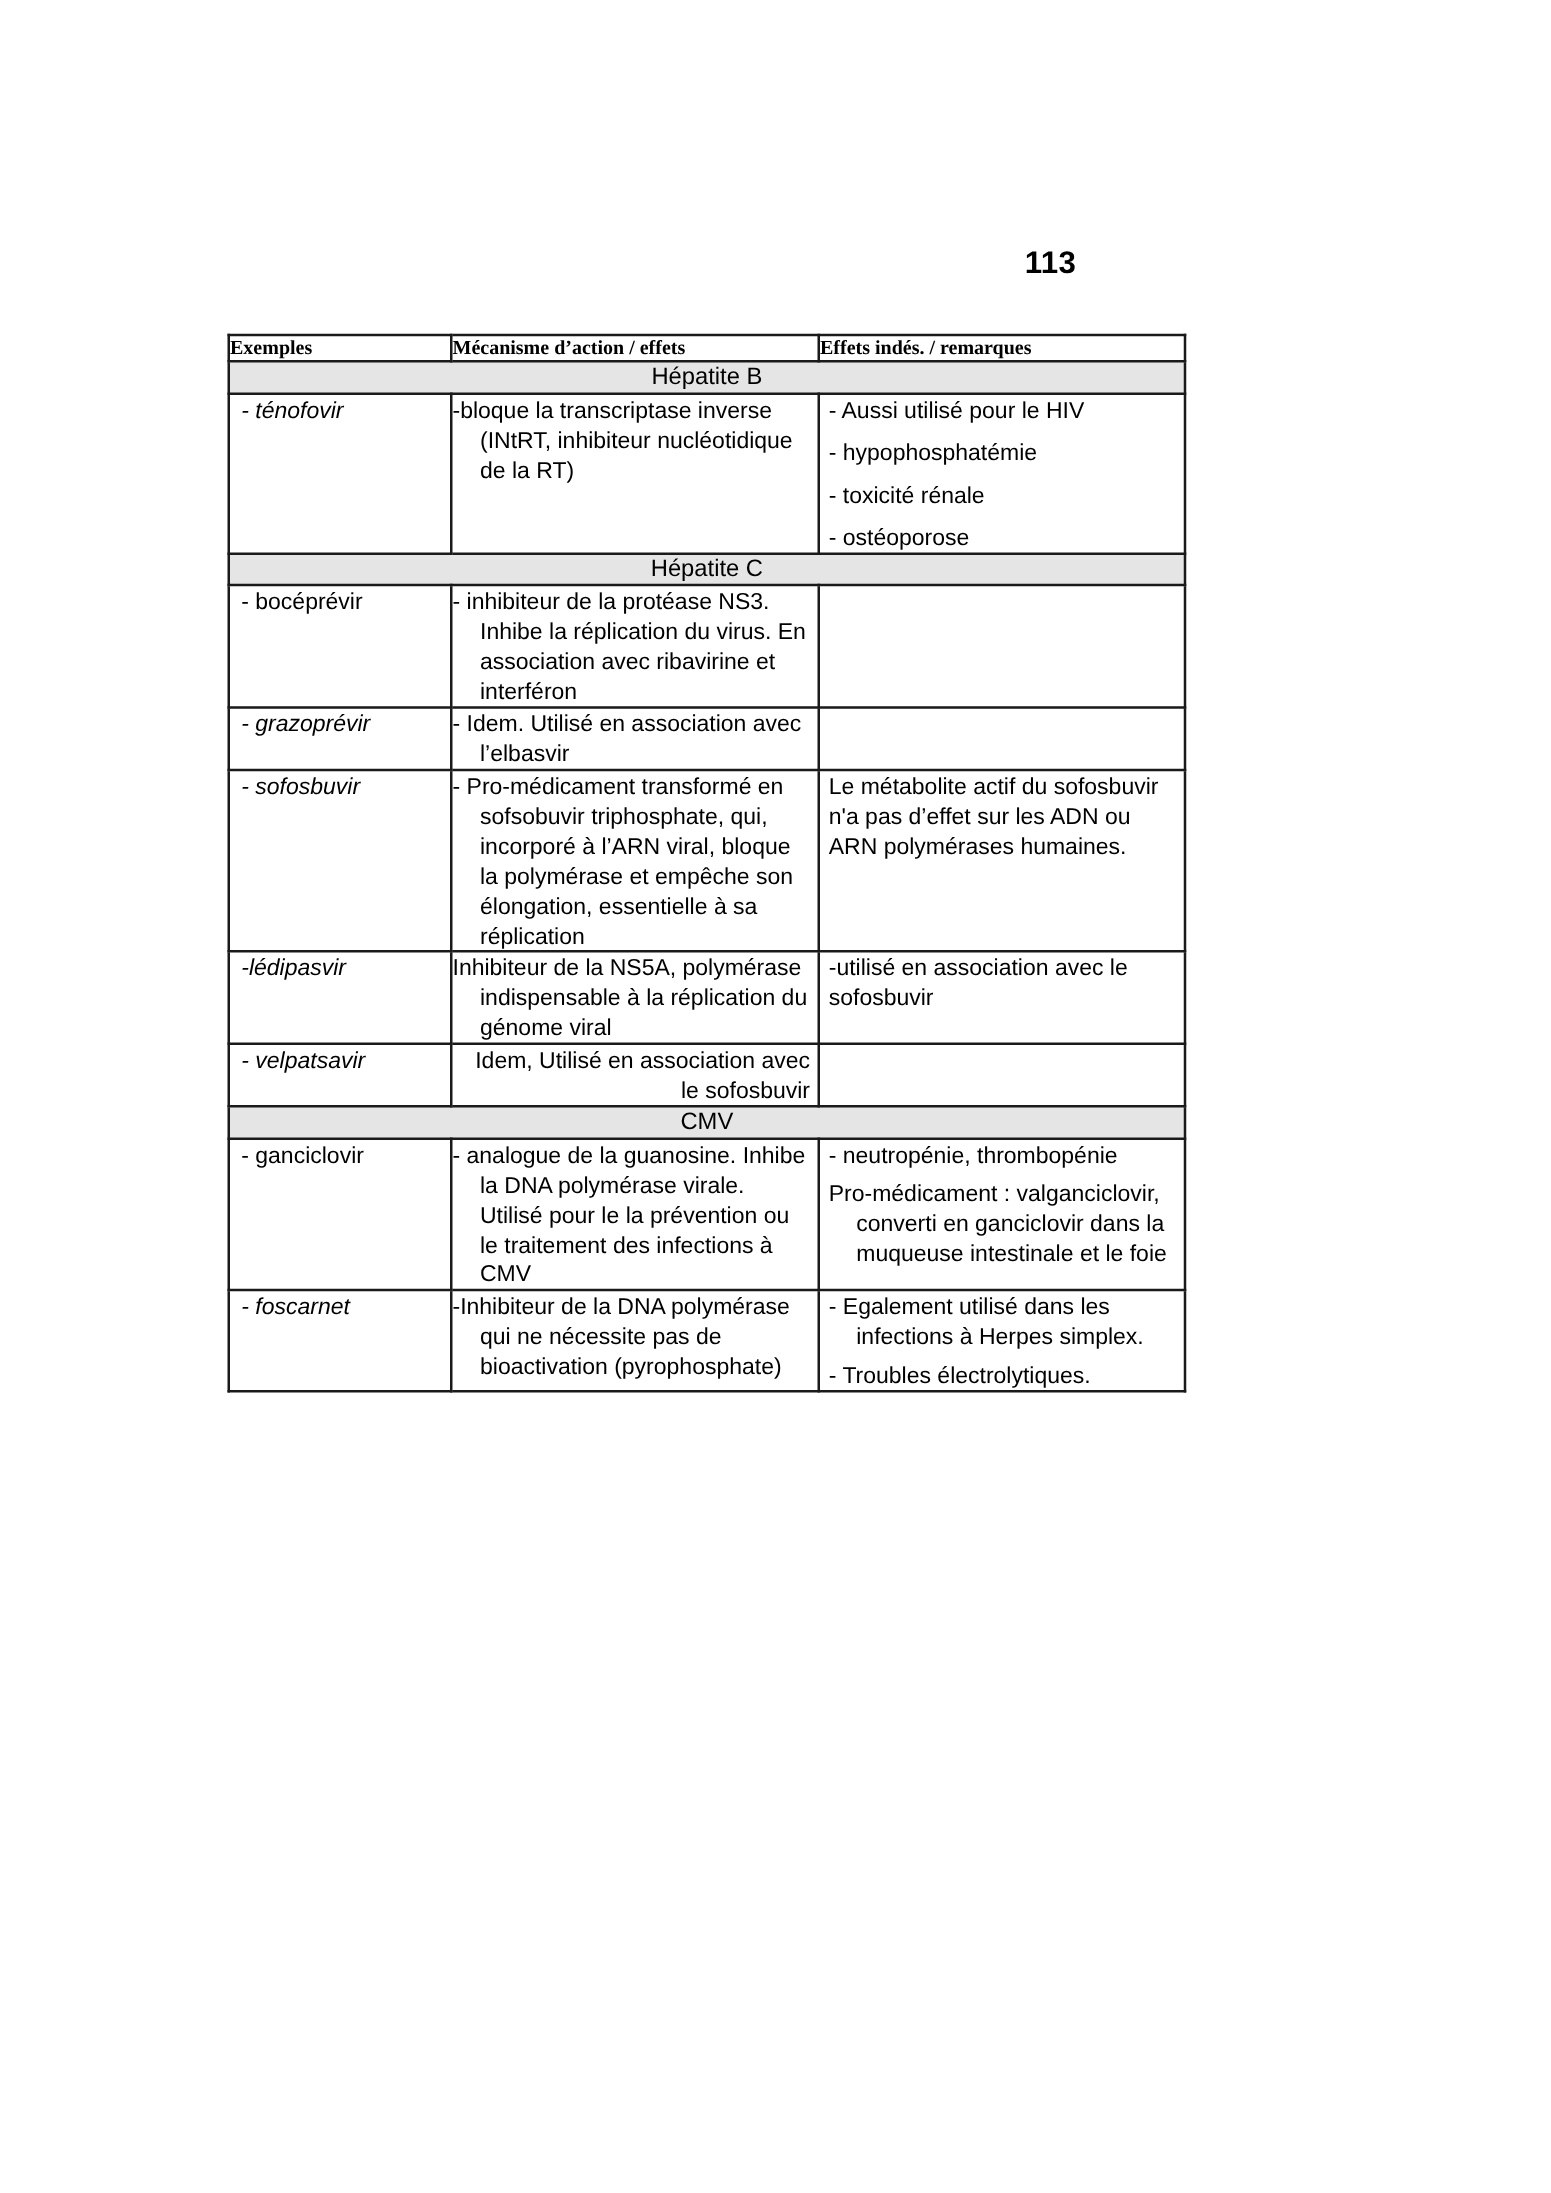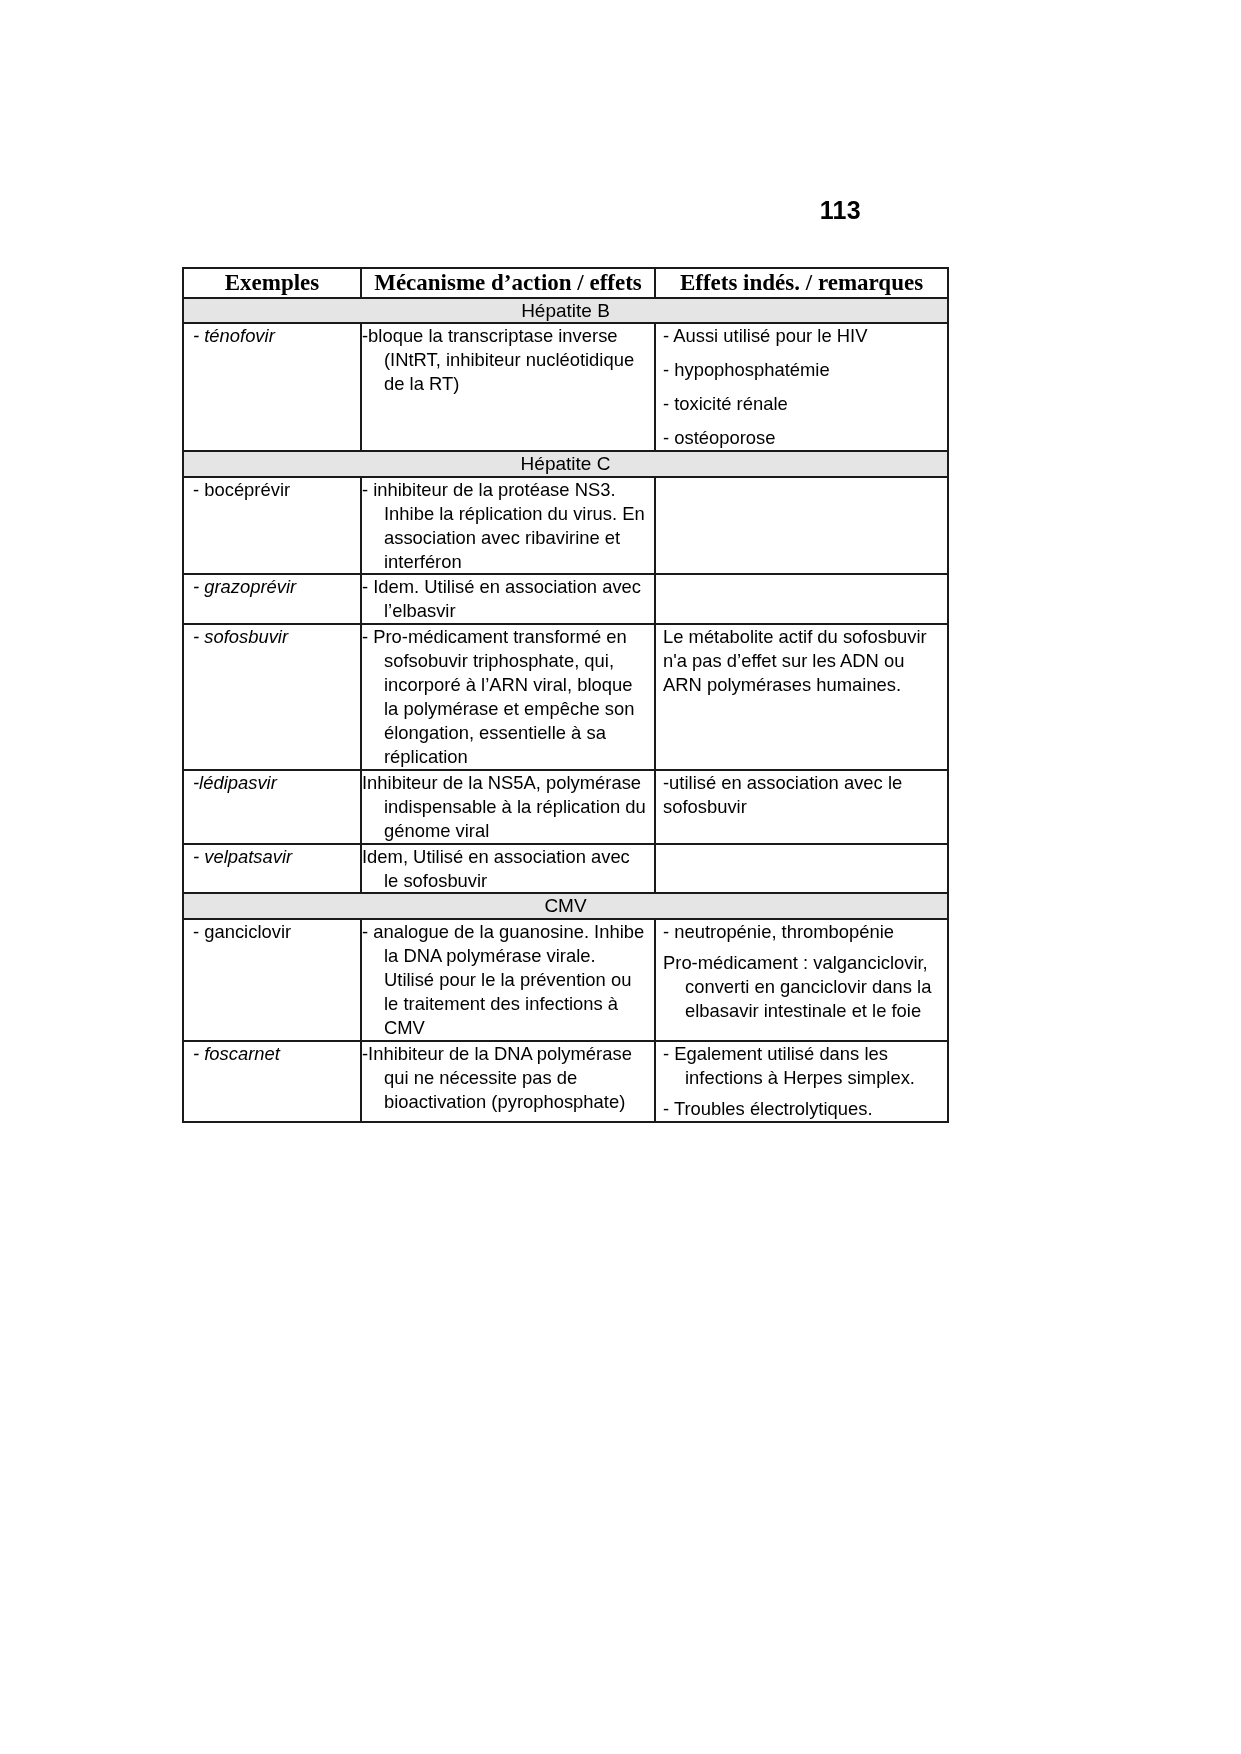--- a/index.html
+++ b/index.html
@@ -48,24 +48,23 @@
     border: 2px solid #1a1a1a;
     vertical-align: top;
     padding: 0;
   }
   col.c1 { width: 178px; }
   col.c2 { width: 294px; }
   col.c3 { width: 293px; }
 
   
   .hdr-cell {
-    text-align: center;
     font-family: "Liberation Serif", serif;
     font-weight: bold;
-    font-size: 23px;
+    font-size: 16px;
     padding: 12px 6px 13px 6px;
     line-height: 1.2;
     white-space: nowrap;
   }
 
   
   .section-cell {
     background: #e5e5e5;
     text-align: center;
     font-size: 19px;
@@ -101,21 +100,21 @@
 
   .flat {
     display: block;
     margin: 0;
     text-indent: 0;
     padding-left: 0;
   }
 
   .gap-sm { display: block; height: 10px; }
   .gap-xs { display: block; height: 7px; }
-  .pad-b-xl { padding-bottom: 78px; }
+  .pad-b-xl { padding-bottom: 78px; text-align: right; }
   .pad-b-md { padding-bottom: 26px; }
 </style>
 </head>
 <body>
 
 <div class="page">
 
   <div class="page-number">113</div>
 
   <div class="table-wrap">
@@ -221,21 +220,21 @@
         <tr>
           <td class="cell col-ex">
             <span class="name">- ganciclovir</span>
           </td>
           <td class="cell col-mech">
             <span class="hang">- analogue de la guanosine. Inhibe la DNA polymérase virale. Utilisé pour le la prévention ou le traitement des infections à CMV</span>
           </td>
           <td class="cell col-eff">
             <span class="flat">- neutropénie, thrombopénie</span>
             <span class="gap-xs"></span>
-            <span class="hang">Pro-médicament : valganciclovir, converti en ganciclovir dans la elbasavir intestinale et le foie</span>
+            <span class="hang">Pro-médicament : valganciclovir, converti en ganciclovir dans la muqueuse intestinale et le foie</span>
           </td>
         </tr>
 
         <tr>
           <td class="cell col-ex">
             <span class="name italic">- foscarnet</span>
           </td>
           <td class="cell col-mech">
             <span class="hang">-Inhibiteur de la DNA polymérase qui ne nécessite pas de bioactivation (pyrophosphate)</span>
           </td>

